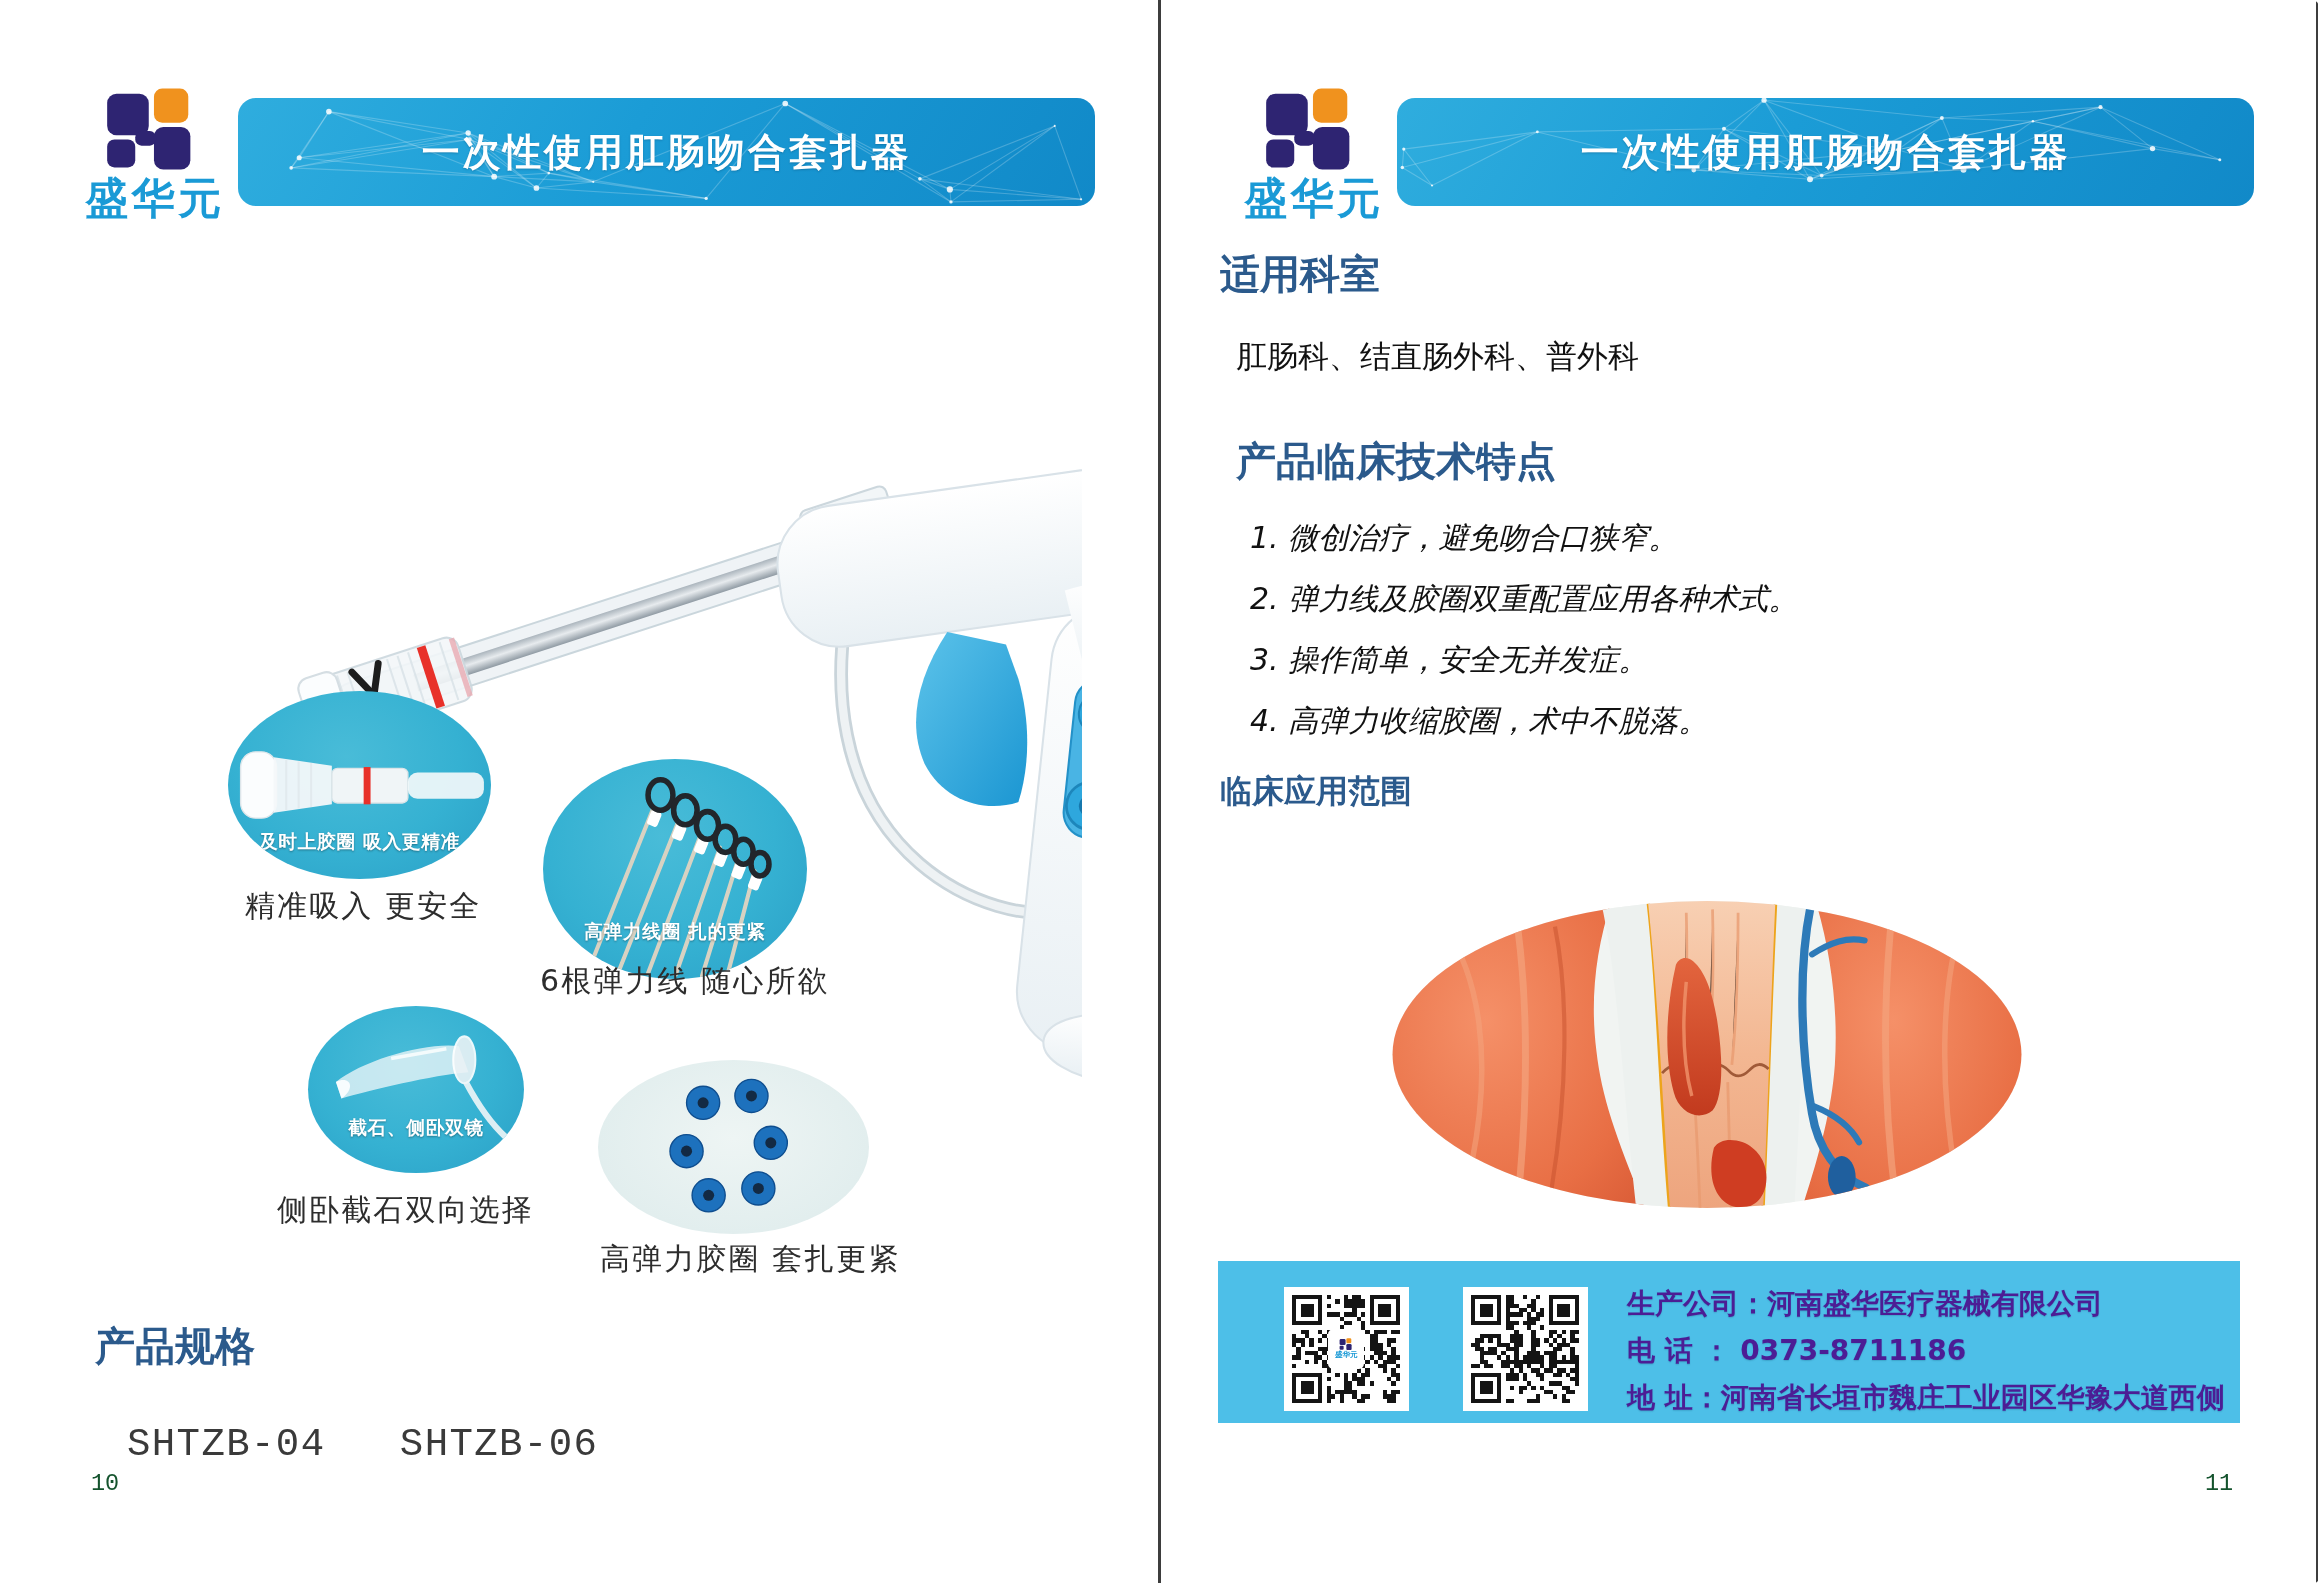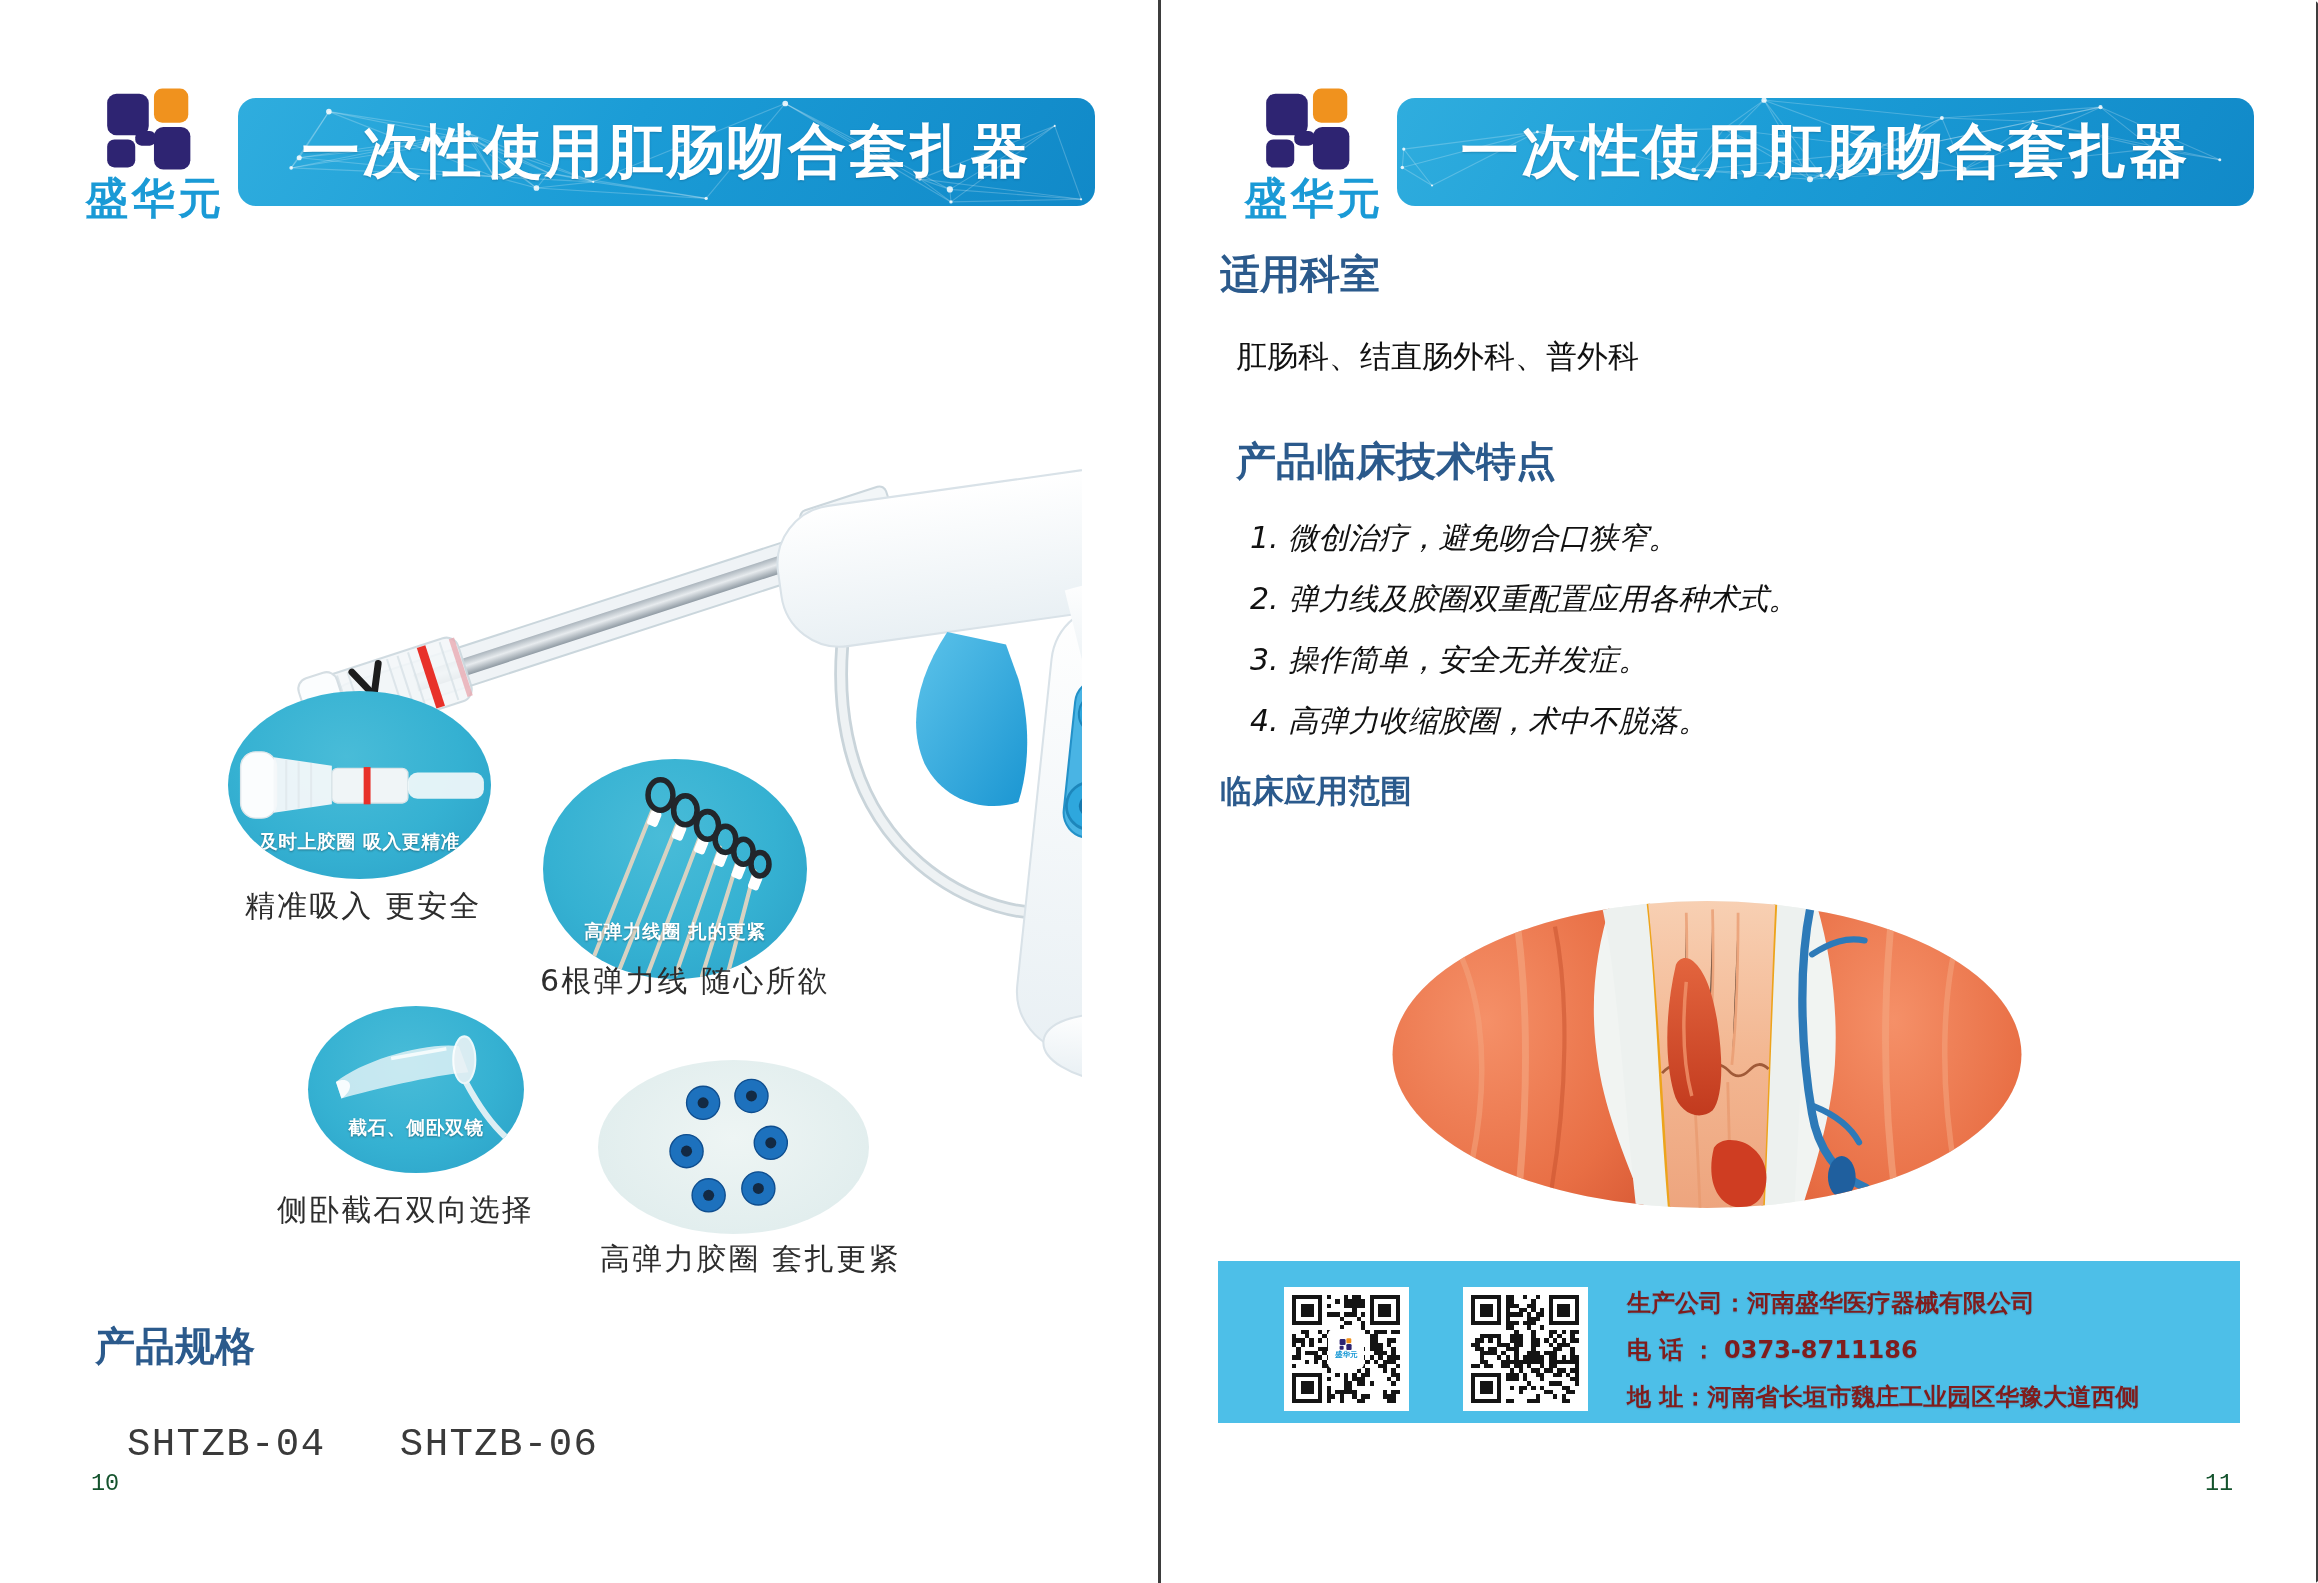--- a/index.html
+++ b/index.html
@@ -12,21 +12,21 @@
   .brand{position:absolute;width:160px;text-align:center;}
   .brand svg{display:block;margin:0 auto;}
   .brand-name{font-size:43px;font-weight:700;color:#1a9ad6;letter-spacing:3.5px;white-space:nowrap;}
   
   .banner{position:absolute;width:857px;height:108px;border-radius:18px;overflow:hidden;
           background:linear-gradient(120deg,#2fadde 0%,#1b9cd6 45%,#1189c8 100%);}
   .banner .plexus{position:absolute;left:0;top:0;width:100%;height:100%;}
   .plexus line{stroke:rgba(255,255,255,.22);stroke-width:1.6;}
   .plexus circle{fill:rgba(255,255,255,.85);}
   .banner-title{position:absolute;left:0;top:0;width:100%;height:108px;display:flex;align-items:center;justify-content:center;
-          font-size:58px;font-weight:700;color:#ffffff;letter-spacing:2.8px;white-space:nowrap;
+          font-size:38px;font-weight:700;color:#ffffff;letter-spacing:2.8px;white-space:nowrap;
           text-shadow:0 1.4px 2.1px rgba(0,40,70,.25);}
   
   .h1{position:absolute;font-size:40px;font-weight:700;color:#2b5a8c;white-space:nowrap;}
   .h2{position:absolute;font-size:32px;font-weight:700;color:#2b5a8c;white-space:nowrap;}
   .body-text{position:absolute;font-size:31px;color:#111;white-space:nowrap;}
   .feature-list{position:absolute;left:1235px;top:499px;list-style:none;margin:16px;padding:0;font-style:italic;}
   .feature-list li{font-size:30px;color:#111;line-height:61px;white-space:nowrap;}
   
   .callout-ellipse{position:absolute;border-radius:50%;overflow:hidden;
           background:radial-gradient(ellipse at 45% 35%,#49bcd8 0%,#35b1d2 55%,#2a9fc6 100%);}
@@ -39,21 +39,21 @@
           white-space:pre;letter-spacing:1.4px;}
   .pagenum{position:absolute;font-size:23.5px;color:#14532d;font-family:"Liberation Mono","DejaVu Sans Mono",monospace;}
   
   .footer-box{position:absolute;left:1218px;top:1261px;width:1022px;height:162px;background:#4dbfe8;}
   .qr-card{position:absolute;background:#ffffff;padding:8.3px;}
   .qr-card svg{display:block;}
   .qr-logo{position:absolute;left:50%;top:50%;transform:translate(-50%,-50%);background:#fff;border-radius:5.5px;
            width:36px;height:40px;display:flex;flex-direction:column;align-items:center;justify-content:center;}
   .qr-logo .mini-name{font-size:7.6px;font-weight:700;color:#1a9ad6;white-space:nowrap;}
   .footer-lines{position:absolute;left:409px;top:19.4px;}
-  .footer-line{font-size:24px;font-weight:700;color:#7f1d1d;line-height:47px;white-space:nowrap;
+  .footer-line{font-size:28px;font-weight:700;color:#4c1d95;line-height:47px;white-space:nowrap;
            text-shadow:0 0.7px 1.4px rgba(0,60,90,.2);}
 </style>
 </head>
 <body>
 
 <div id="canvas">
 
   <div class="abs" style="left:0;top:0;width:1159px;height:1584px;">
 
     <div class="brand" style="left:75px;top:88px;">

